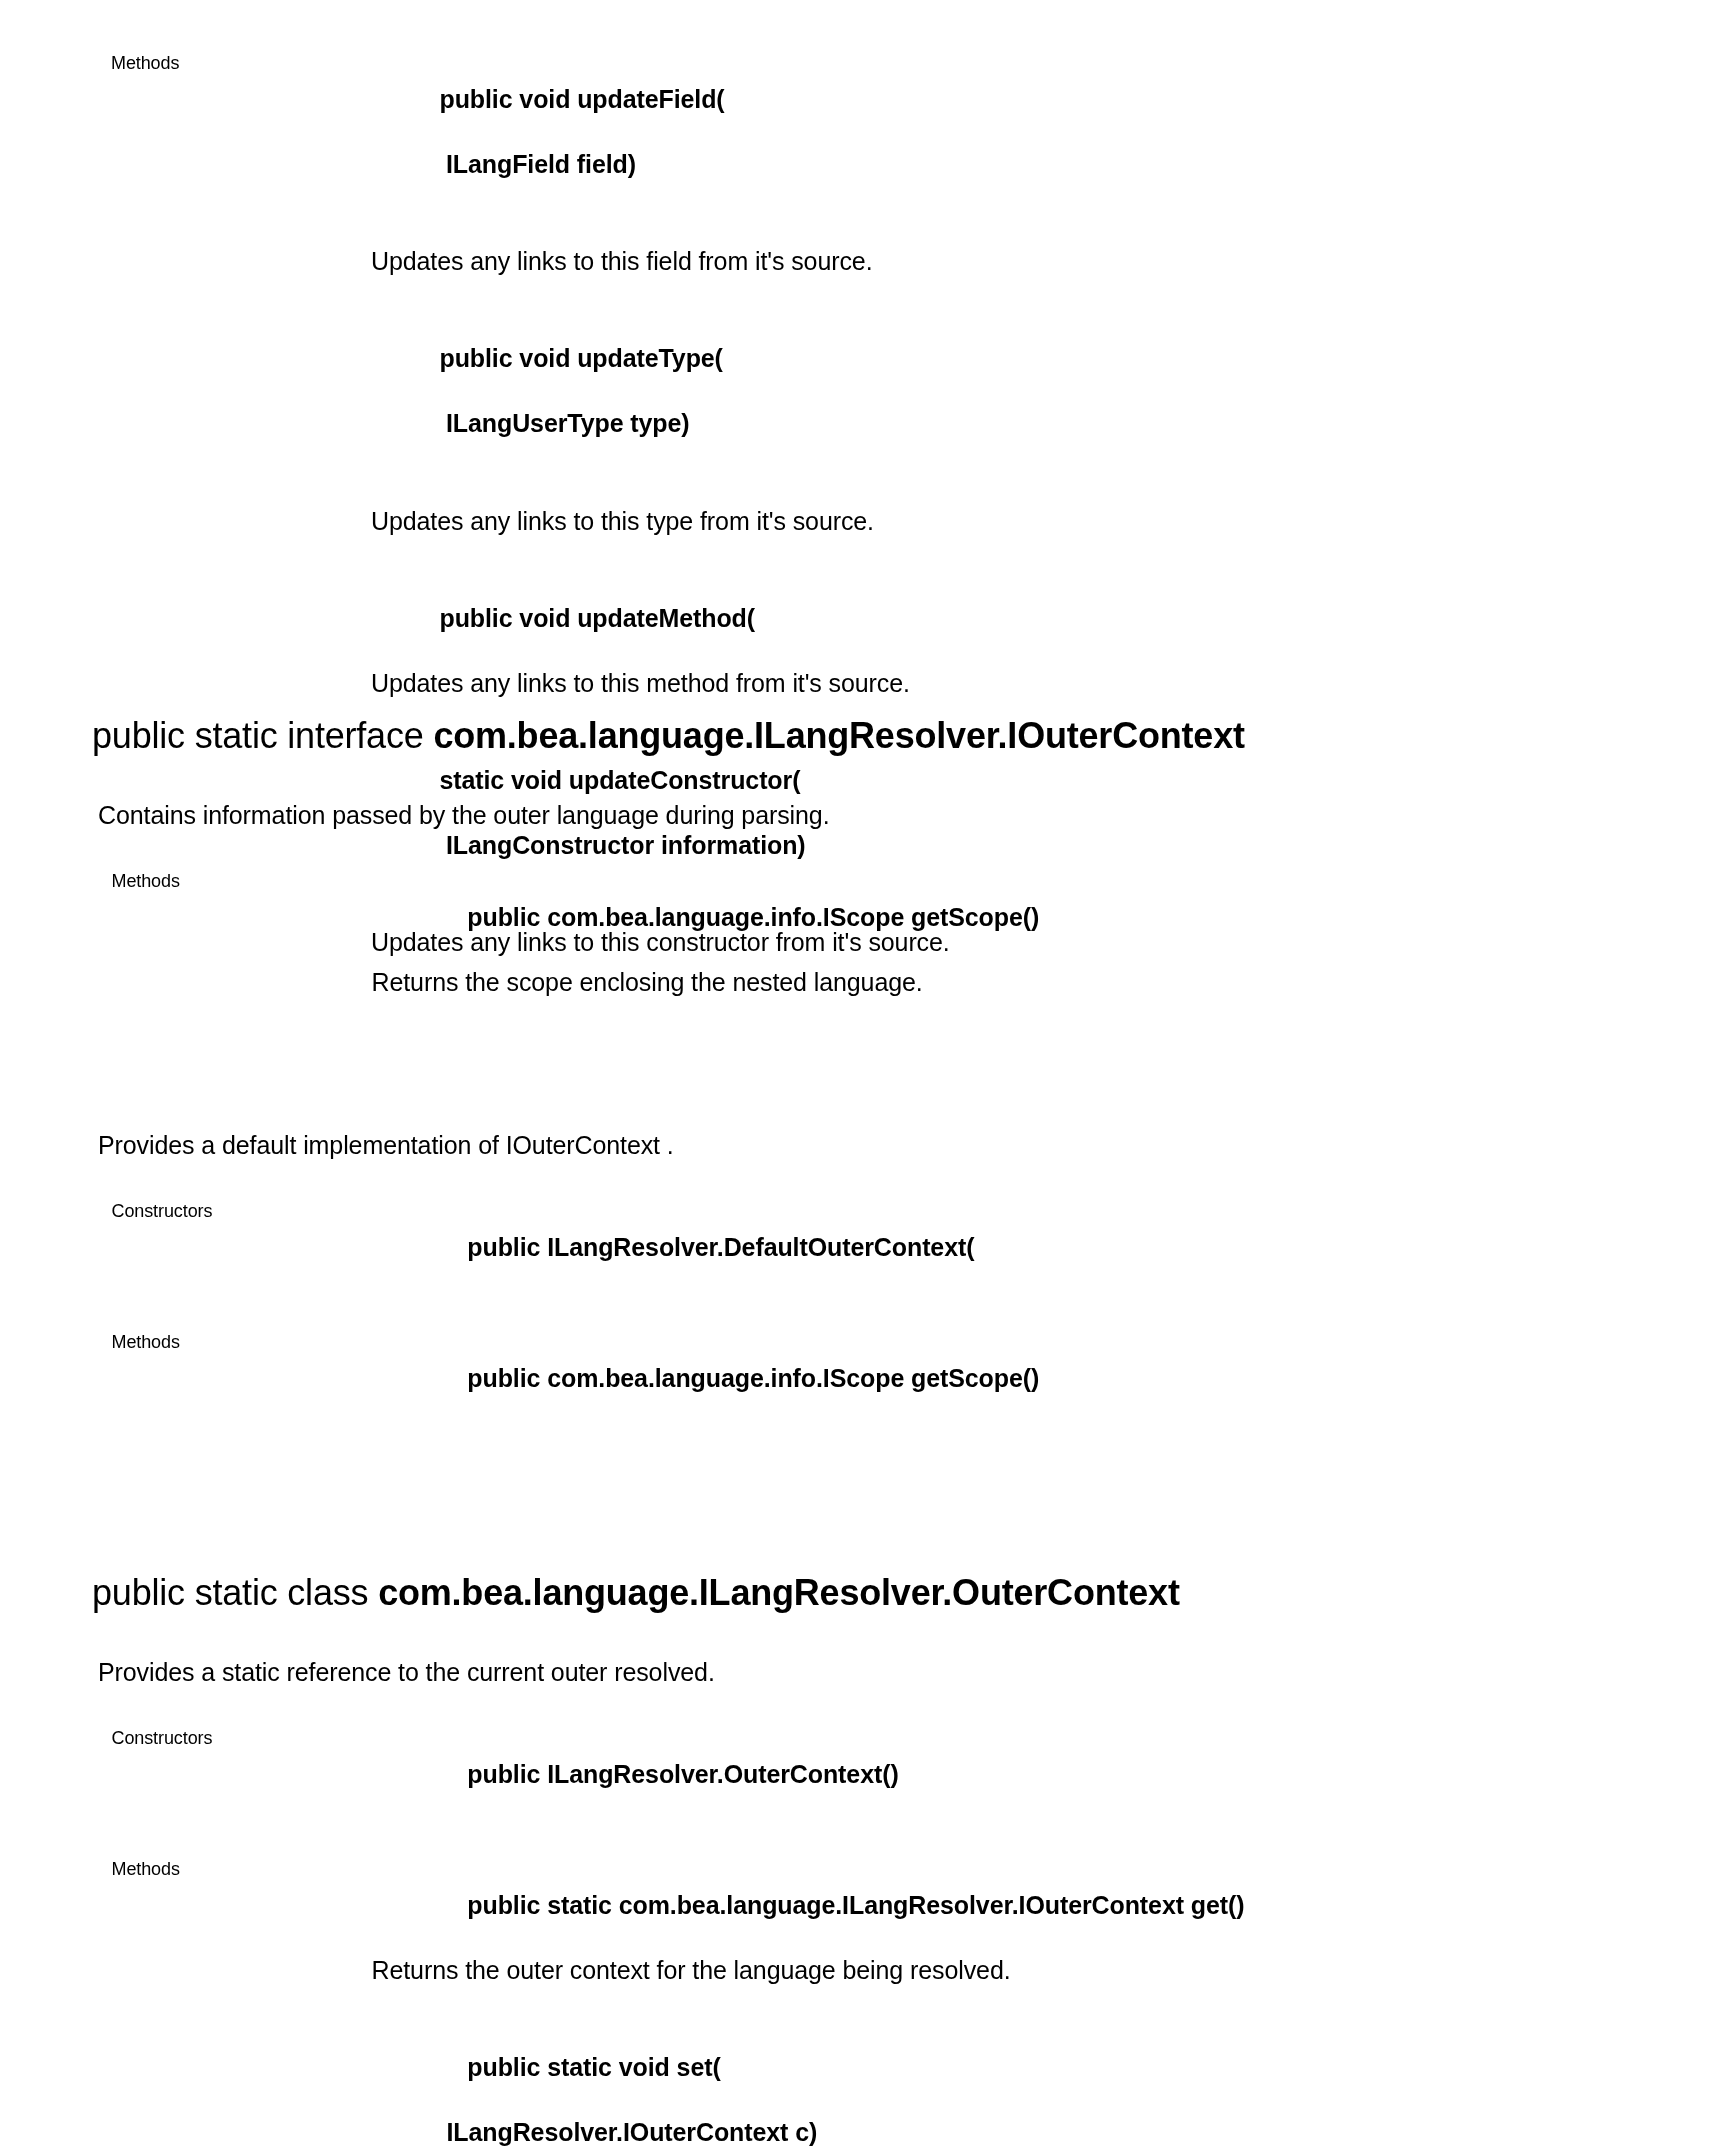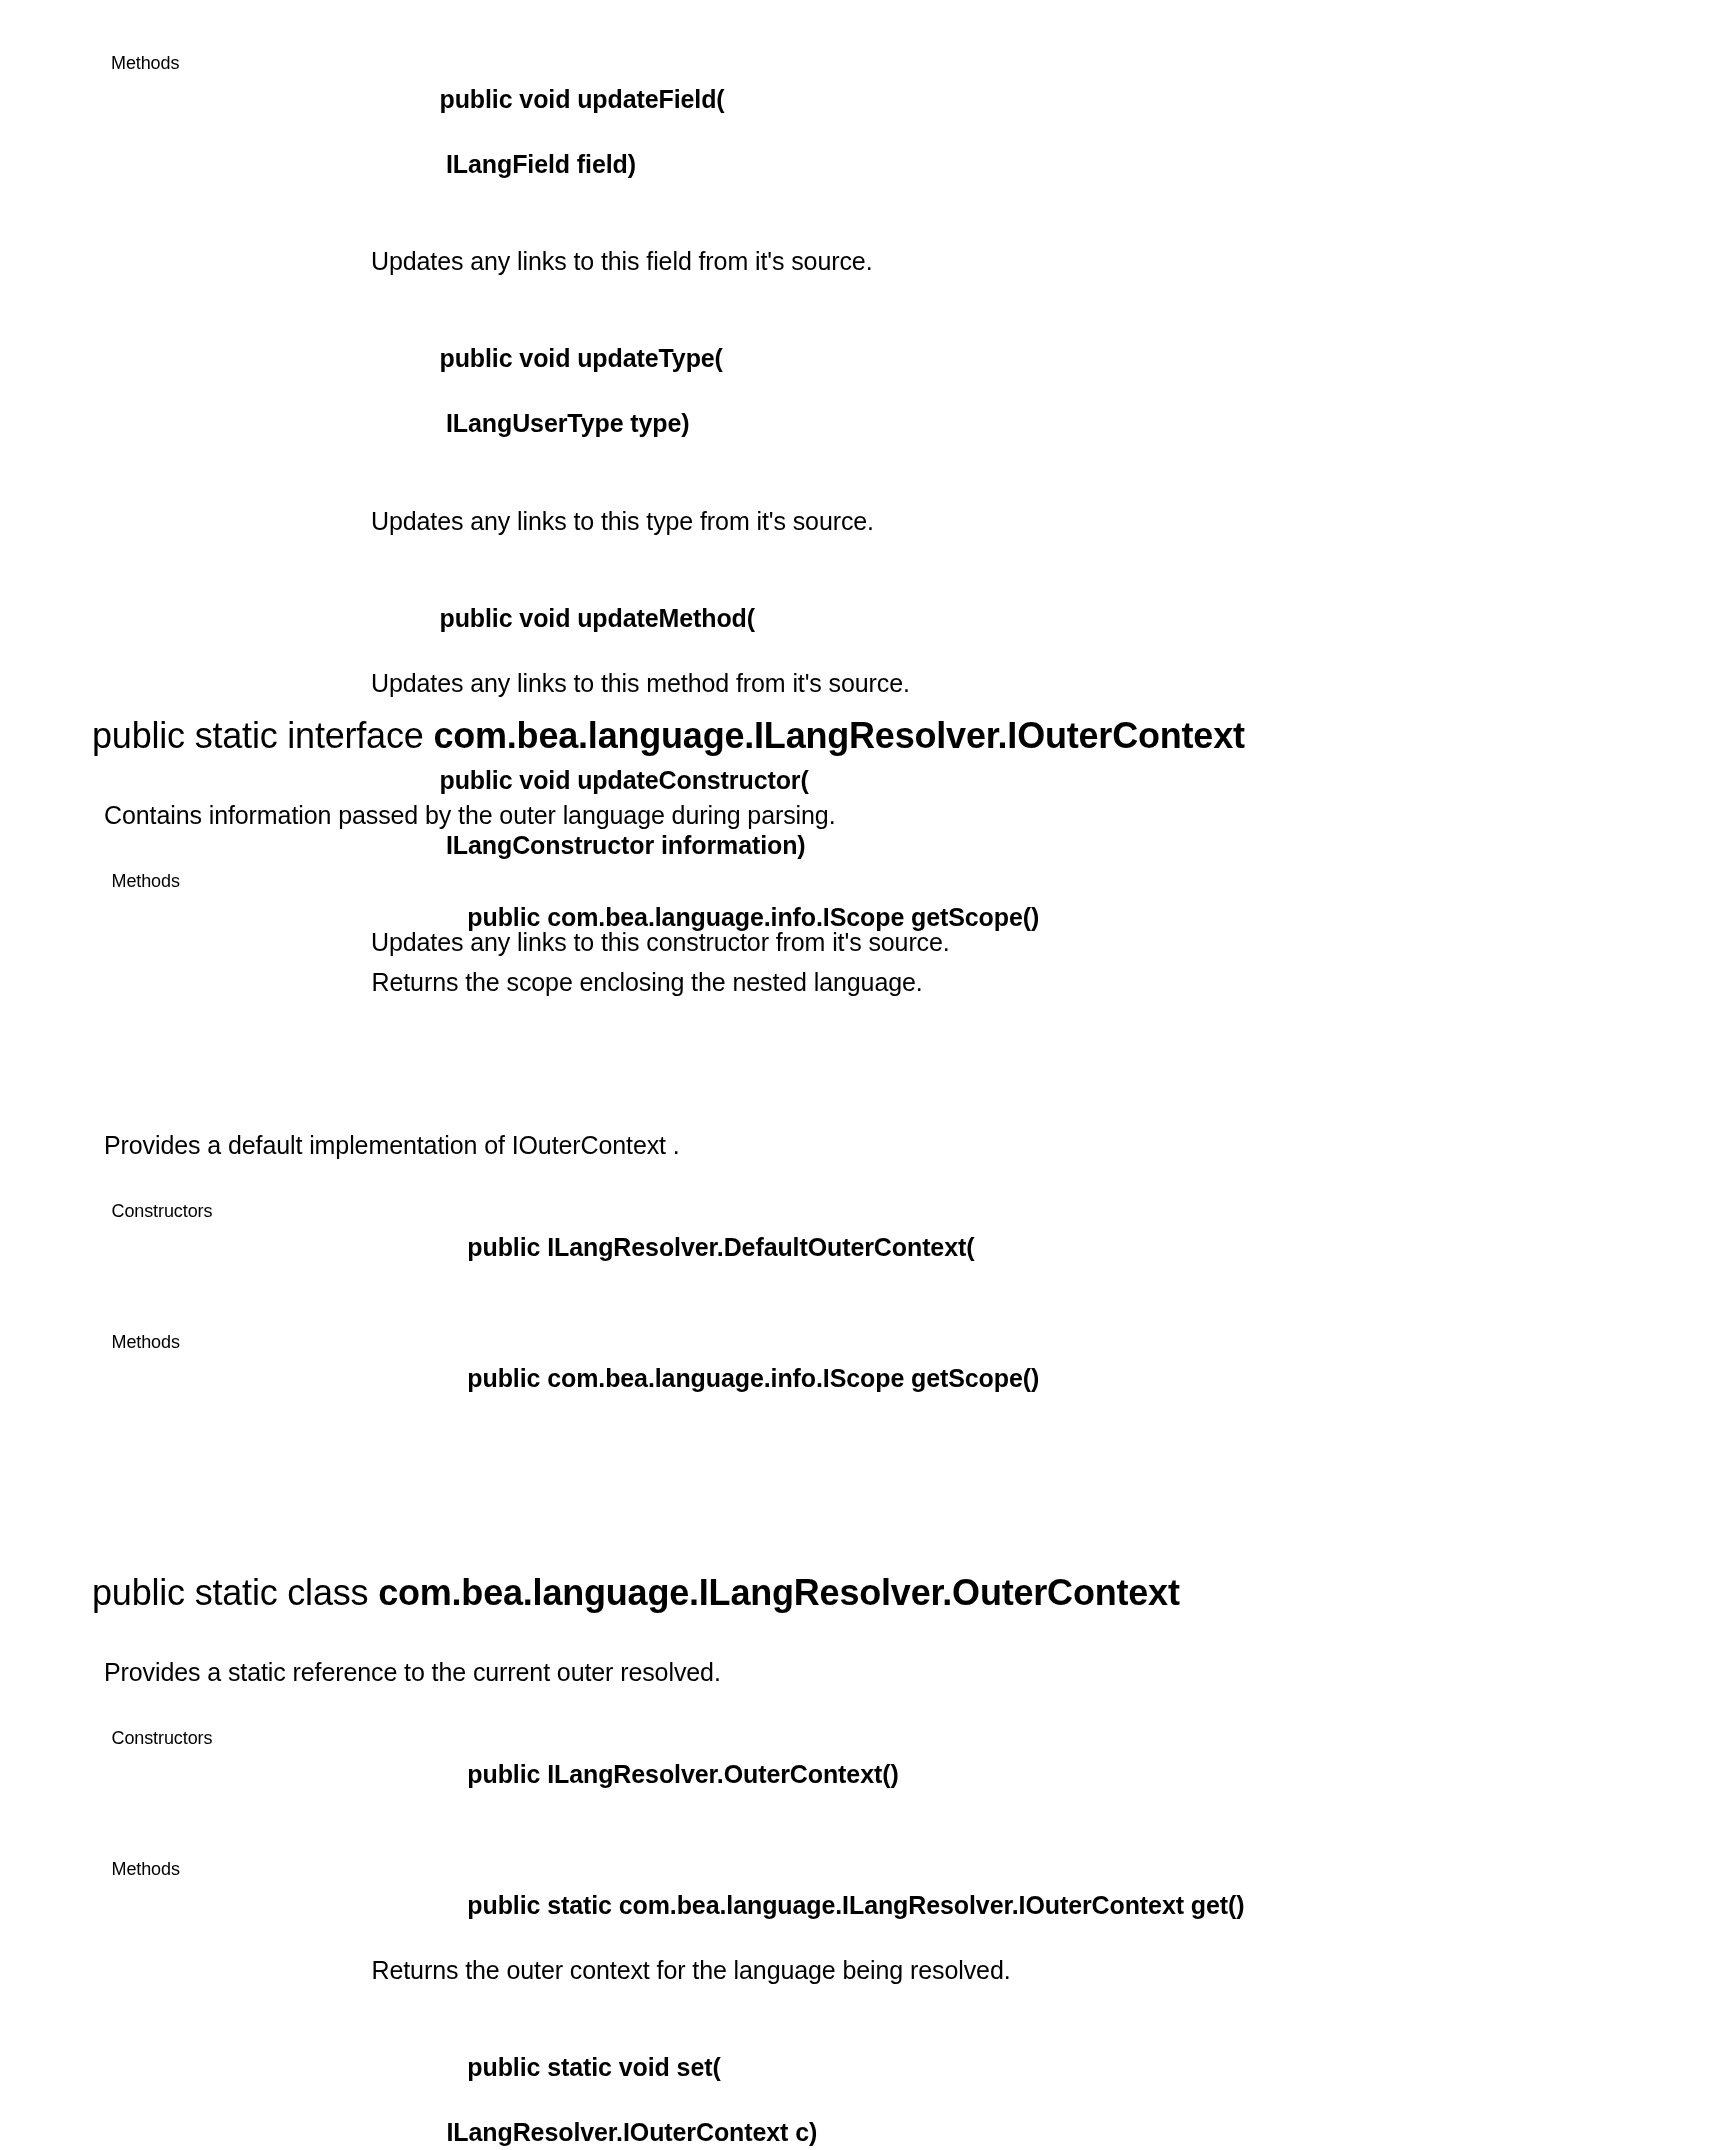--- a/index.html
+++ b/index.html
@@ -84,21 +84,21 @@
     left: 111px;
     top: 50px;
     right: 89px;
   }
   .section {
     position: absolute;
     left: 92px;
     right: 65px;
   }
   .section .sec-heading { margin-left: 0; }
-  .section .sec-desc { margin-left: 12px; margin-top: 42px; }
+  .section .sec-desc { margin-left: 6px; margin-top: 42px; }
   .section .members { margin-top: 37px; margin-left: 19.5px; }
 
   #section-iouter { top: 714px; }
   #section-defaultouter { top: 1088px; }
   #section-outer { top: 1571px; }
 </style>
 </head>
 <body>
 
 <div class="page">
@@ -125,21 +125,21 @@
 
       <div class="entry">
         <div class="entry-sig">
           <span>public void updateMethod(</span>
         </div>
         <div class="entry-doc">Updates any links to this method from it's source.</div>
       </div>
 
       <div class="entry">
         <div class="entry-sig">
-          <span>public void updateConstructor(</span>
+          <span>static void updateConstructor(</span>
           <span class="cont">ILangConstructor information)</span>
         </div>
         <div class="entry-doc">Updates any links to this constructor from it's source.</div>
       </div>
 
     </div>
   </div>
 
   <div class="section" id="section-iouter">
     <div class="sec-heading">

